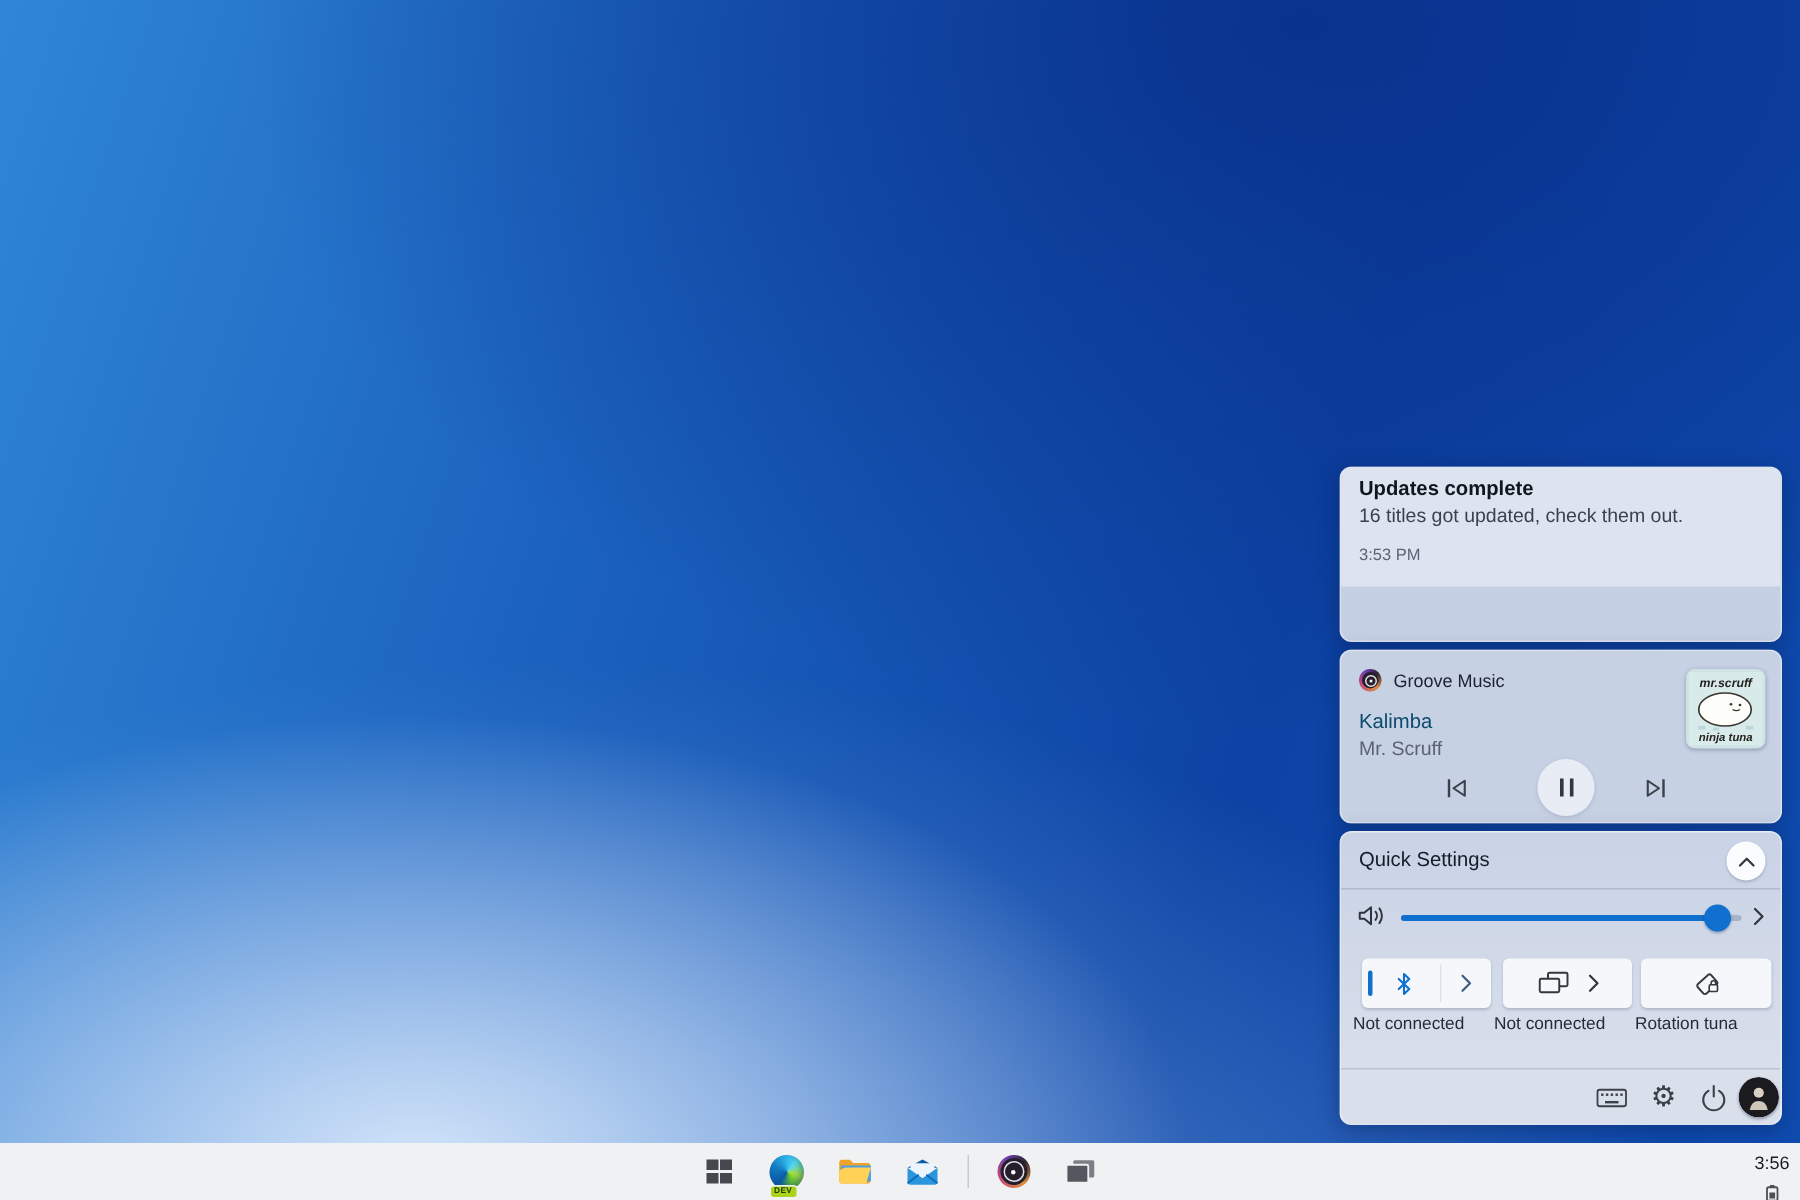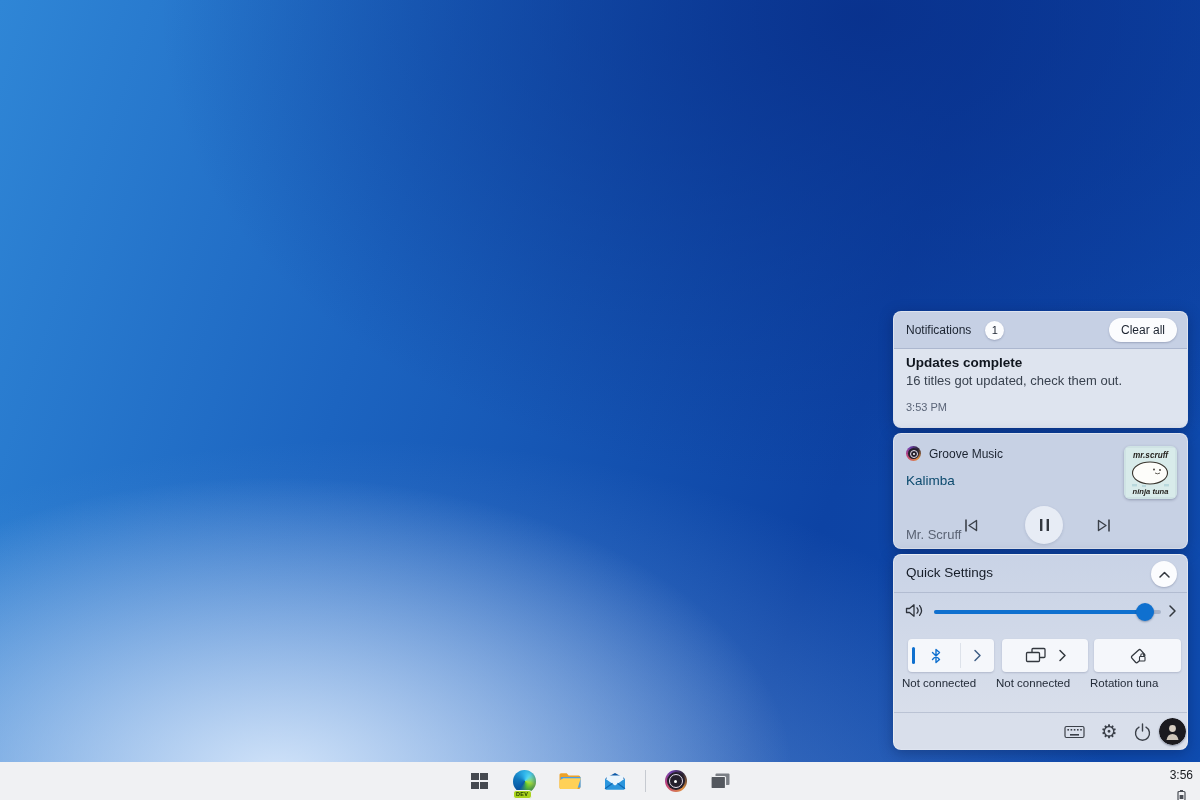--- a/index.html
+++ b/index.html
@@ -40,21 +40,21 @@
   #card-media { top:433px; height:116px; background:#c7d1e4; }
   .media-app { position:absolute; left:12px; top:12px; display:flex; align-items:center; gap:8px; }
   .media-app-name { font-size:12px; color:#1b2330; }
   .groove-disc { position:relative; border-radius:50%;
     background:conic-gradient(from 140deg, #df8f40, #c4457c 110deg, #6f3fae 190deg, #2c2433 265deg, #df8f40 360deg); }
   .groove-disc .inner { position:absolute; inset:2px; border-radius:50%; background:#251f2c; }
   .groove-disc .ring { position:absolute; inset:4px; border-radius:50%; border:1.5px solid #e6dfee; }
   .groove-disc .dot { position:absolute; left:50%; top:50%; width:3px; height:3px; margin:-1.5px 0 0 -1.5px;
     border-radius:50%; background:#fff; }
   .media-track { position:absolute; left:12px; top:39px; font-size:13.5px; color:#0c4a6e; }
-  .media-artist { position:absolute; left:12px; top:57px; font-size:13px; color:#5a6374;margin-top:36px; }
+  .media-artist { position:absolute; left:12px; top:57px; font-size:13px; color:#5a6374; }
   .album-art { position:absolute; left:230px; top:12px; width:53px; height:53px; border-radius:6px;
     overflow:hidden; box-shadow:0 1px 3px rgba(20,30,60,.3); }
   .media-controls { position:absolute; left:0; top:71px; width:100%; height:40px; }
   .mc-btn { position:absolute; background:none; border:none; padding:0; display:flex;
     align-items:center; justify-content:center; }
   .mc-prev { left:64px; top:7px; width:26px; height:26px; }
   .mc-next { left:197px; top:7px; width:26px; height:26px; }
   .mc-pause { left:131px; top:1px; width:38px; height:38px; border-radius:50%;
     background:rgba(250,252,255,.62); box-shadow:0 1px 3px rgba(30,40,80,.15); }
 
@@ -116,25 +116,20 @@
   .tray { position:absolute; right:7px; top:0; height:46px; display:flex; flex-direction:column;
     align-items:flex-end; justify-content:center; gap:8px; }
   .tray-time { font-size:12px; color:#191c20; line-height:12px; }
 </style>
 </head>
 <body>
 
 <div class="desktop"></div>
 
 <section class="card" id="card-notifications">
-  <div class="notif-header">
-    <span class="notif-title">Notifications</span>
-    <span class="notif-badge">1</span>
-    <button class="clear-all">Clear all</button>
-  </div>
   <div class="notif-body">
     <div class="notif-item-title">Updates complete</div>
     <div class="notif-item-msg">16 titles got updated, check them out.</div>
     <div class="notif-item-time">3:53 PM</div>
   </div>
 </section>
 
 <section class="card" id="card-media">
   <div class="media-app">
     <span class="groove-disc" style="width:15px;height:15px;">

